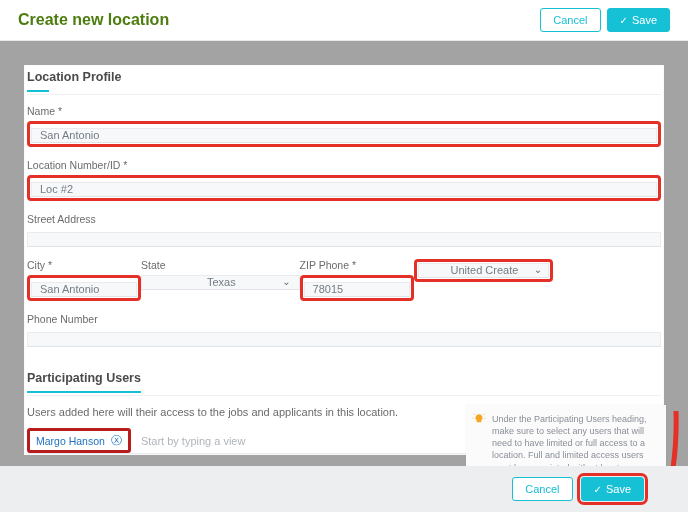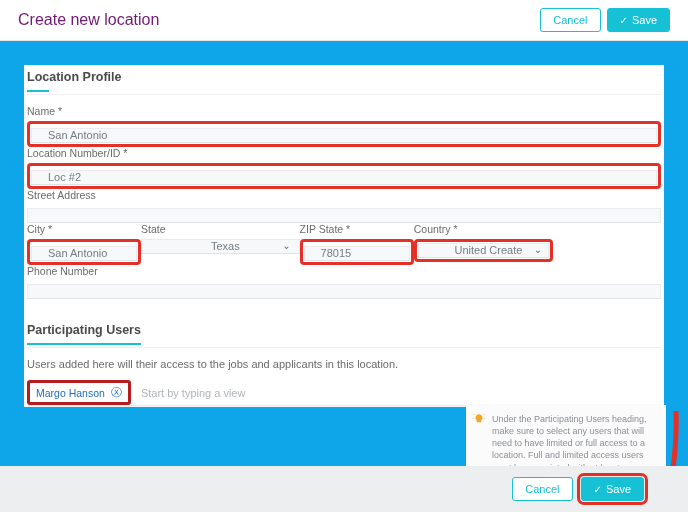--- a/index.html
+++ b/index.html
@@ -1,38 +1,38 @@
 <!DOCTYPE html>
 <html><head>
 <meta charset="utf-8">
 <style>
   * { box-sizing: border-box; margin: 0; padding: 0; }
   html, body { width: 688px; height: 512px; font-family: -apple-system, BlinkMacSystemFont, "Segoe UI", Arial, sans-serif; background: #fff; }
   body { display: flex; flex-direction: column; overflow: hidden; }
 
   .top-bar { display: flex; align-items: center; justify-content: space-between; padding: 8px 18px 8px 18px; border-bottom: 1px solid #e8e8e8; box-shadow: 0 1px 2px rgba(0,0,0,0.04); }
-  .top-title { font-size: 16px; color: #701a75; font-weight: 400; }
+  .top-title { font-size: 16px; color: #4d7c0f; font-weight: 700; }
   .top-actions { display: flex; gap: 6px; }
 
   .btn { font-size: 11px; padding: 5px 12px; border-radius: 3px; cursor: pointer; display: inline-flex; align-items: center; gap: 4px; border: 1px solid transparent; background: none; }
   .btn-cancel { color: #17c1d5; border: 1px solid #17c1d5; background: #fff; }
   .btn-save { background: #17c1d5; color: #fff; border: 1px solid #17c1d5; }
   .check { font-size: 10px; }
 
-  .canvas { flex: 1; background: #0ea5e9; padding: 24px 24px 0 24px; overflow: visible; position: relative; }
+  .canvas { flex: 1; background: #a3a3a3; padding: 24px 24px 0 24px; overflow: visible; position: relative; }
   .card { background: #fff; border: 1px solid rgba(0,0,0,0.02); }
   .section { padding: 0 2px; }
   .section-title { font-size: 12.5px; color: #4a4a4a; font-weight: 600; padding: 4px 0 6px 0; border-bottom: 2px solid transparent; display: inline-block; position: relative; margin-bottom: 14px; }
   .section-title::after { content: ""; position: absolute; left: 0; bottom: -2px; height: 2px; width: 22px; background: #17c1d5; }
   .section-title.full-under::after { width: 100%; }
   .hr-area { height: 1px; background: #f0f0f0; margin-bottom: 10px; margin-top:-12px;}
 
-  .field { margin-bottom: 0; }
+  .field { margin-bottom: 12px; }
   .field-label { font-size: 10.5px; color: #6b6b6b; display: block; margin-bottom: 4px; }
-  .field-input { width: 100%; height: 15px; background: #f7f8f9; border: 1px solid #e9ebee; border-bottom: 1px solid #e0e3e7; font-size: 11px; color: #747c85; padding: 0 16px; outline: none; }
+  .field-input { width: 100%; height: 15px; background: #f7f8f9; border: 1px solid #e9ebee; border-bottom: 1px solid #e0e3e7; font-size: 11px; color: #747c85; padding: 0 8px; outline: none; }
   .field-input.select { display: flex; justify-content: space-between; padding-right: 6px; }
 
   .row { display: flex; }
   .col { flex: 1; }
   .col-city { flex: 0 0 18%; }
   .col-state { flex: 0 0 25%; }
   .col-zip  { flex: 0 0 18%; }
   .col-country { flex: 0 0 22%; }
   .col-spacer { flex: 1; }
 
@@ -102,27 +102,26 @@
           </span>
         </div>
         <div class="col col-state field">
           <label class="field-label">State</label>
           <div class="field-input select" style="justify-content:center; position:relative;">
             <span>Texas</span>
             <span class="chev" style="position:absolute; right:8px;">⌄</span>
           </div>
         </div>
         <div class="col col-zip field">
-          <label class="field-label">ZIP State *</label>
+          <label class="field-label">ZIP Phone *</label>
           <span class="hl">
             <input class="field-input" value="78015" style="">
           </span>
         </div>
         <div class="col col-country field">
-          <label class="field-label">Country *</label>
           <span class="hl">
             <div class="field-input select" style="justify-content:center; position:relative;">
               <span>United Create</span>
               <span class="chev" style="position:absolute; right:6px;">⌄</span>
             </div>
           </span>
         </div>
         <div class="col col-spacer"></div>
       </div>
 

